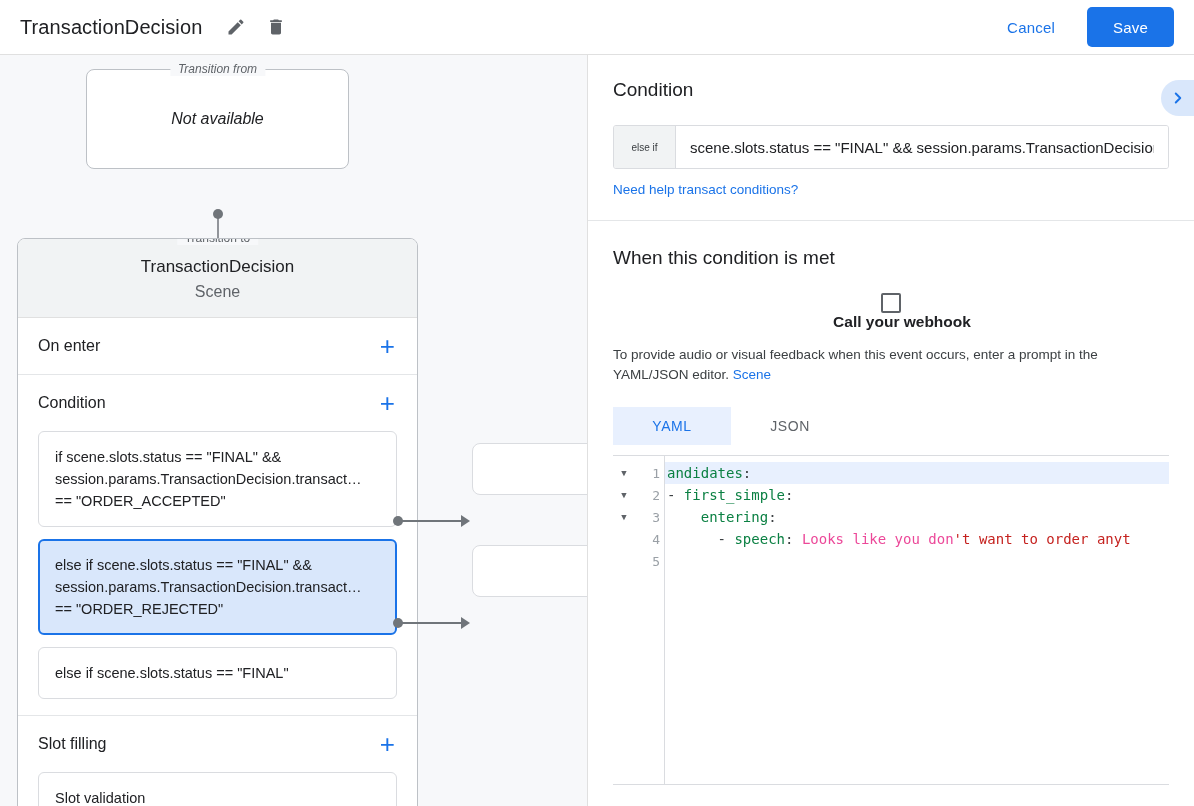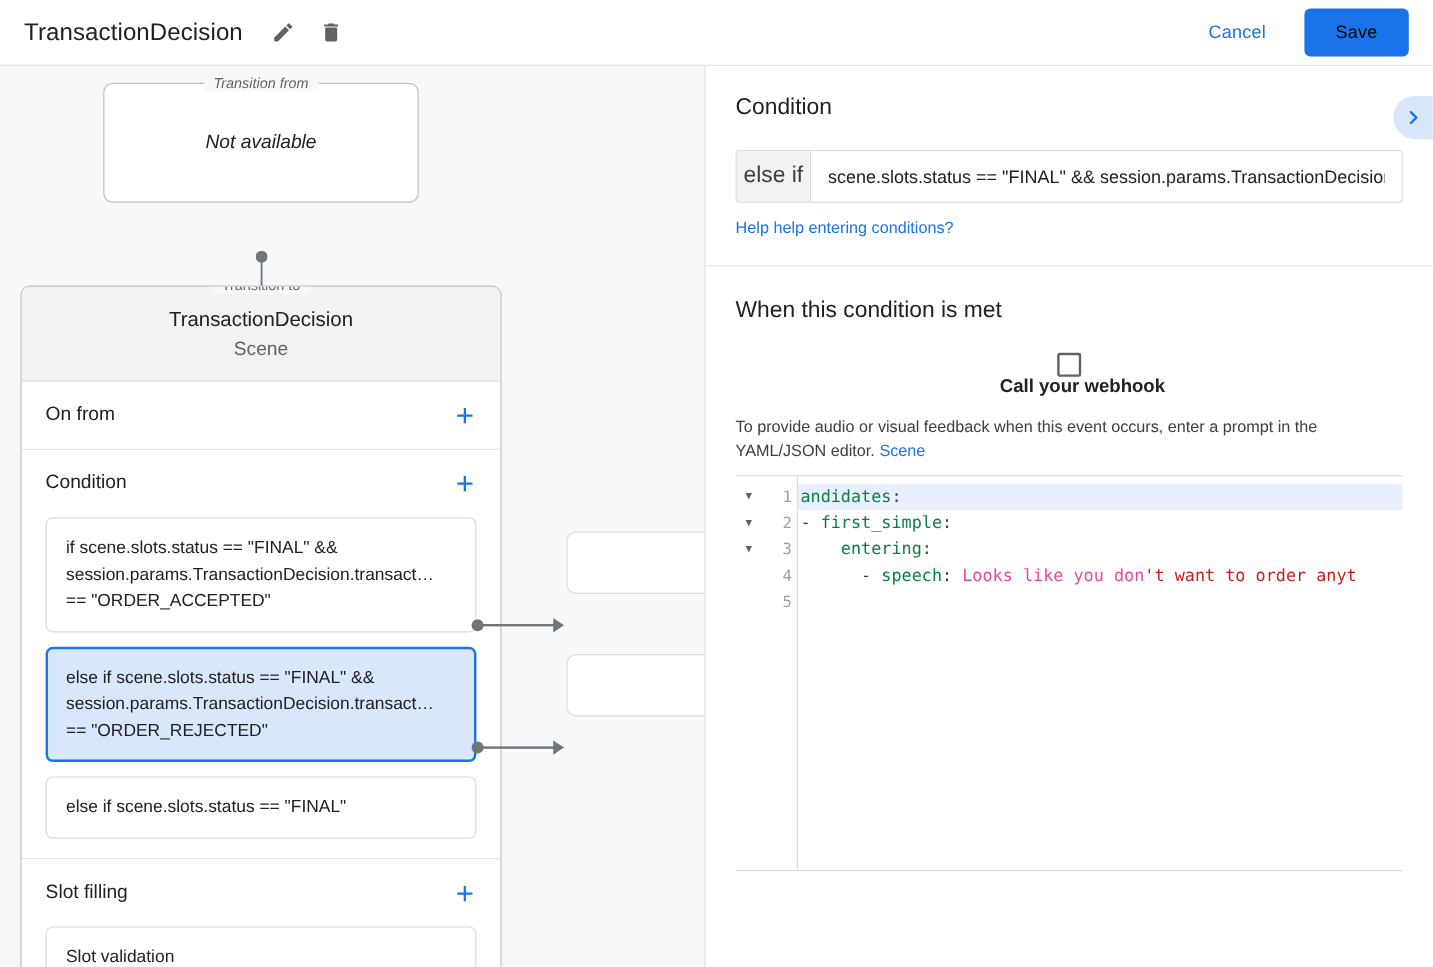--- a/index.html
+++ b/index.html
@@ -34,21 +34,21 @@
   .icon-btn.edit { margin-left: 22px; }
   .icon-btn.delete { margin-left: 16px; }
   .topbar-spacer { flex: 1; }
   .cancel-btn {
     color: #1a73e8; font-size: 15px; font-weight: 500;
     background: none; border: none; cursor: pointer;
     padding: 8px 10px; letter-spacing: 0.2px;
   }
   .save-btn {
     margin-left: 22px; margin-right: 20px;
-    background: #1a73e8; color: #000000;
+    background: #1a73e8; color: #ffffff;
     border: none; border-radius: 5px;
     font-size: 15px; font-weight: 500;
     padding: 0 26px; height: 40px;
     cursor: pointer; letter-spacing: 0.2px;
     font-family: "Liberation Sans", sans-serif;
   }
 
   
   .canvas {
     position: absolute; top: 55px; left: 0;
@@ -181,21 +181,21 @@
   }
   .cond-input-row {
     display: flex; margin-top: 24px;
     border: 1px solid #dadce0; border-radius: 3px;
     height: 44px; overflow: hidden;
   }
   .cond-prefix {
     background: #f1f3f4;
     border-right: 1px solid #dadce0;
     display: flex; align-items: center; justify-content: center;
-    width: 62px; font-size: 19px; color: #3c4043;
+    width: 62px; font-size: 10px; color: #3c4043;
     flex: 0 0 62px;
   }
   .cond-input {
     flex: 1; border: none; outline: none;
     padding: 0 14px; font-size: 15px; color: #202124;
     font-family: "Liberation Sans", sans-serif;
     background: #ffffff;
   }
   .help-link {
     display: inline-block; margin-top: 13px;
@@ -321,21 +321,21 @@
   <div class="fieldset" id="transition-to">
     <div class="legend">Transition to</div>
 
     <div class="scene-head">
       <div class="scene-title">TransactionDecision</div>
       <div class="scene-sub">Scene</div>
     </div>
 
     <div class="section">
       <div class="section-head">
-        <div class="section-title">On from</div>
+        <div class="section-title">On enter</div>
         <div class="plus-btn">+</div>
       </div>
     </div>
 
     <div class="section">
       <div class="section-head">
         <div class="section-title">Condition</div>
         <div class="plus-btn">+</div>
       </div>
       <div class="section-body">
@@ -382,37 +382,41 @@
   </div>
 
   <div class="rp-section rp-block-1">
     <div class="rp-title">Condition</div>
 
     <div class="cond-input-row">
       <div class="cond-prefix">else if</div>
       <input class="cond-input" type="text" value="scene.slots.status == &quot;FINAL&quot; &amp;&amp; session.params.TransactionDecision." style="">
     </div>
 
-    <span class="help-link">Help help entering conditions?</span>
+    <span class="help-link">Need help transact conditions?</span>
   </div>
 
   <div class="rp-section rp-block-2">
     <div class="rp-h2">When this condition is met</div>
 
     <div class="check-row">
       <div class="checkbox"></div>
       <div class="check-label">Call your webhook</div>
     </div>
 
 
     <div class="helper-text">
       <span>To provide audio or visual feedback when this event occurs, enter a prompt in the YAML/JSON editor.</span>
       <a>Scene</a>
     </div>
 
+    <div class="tabs">
+      <div class="tab active">YAML</div>
+      <div class="tab">JSON</div>
+    </div>
 
     <div class="editor">
       <div class="gutter">
         <div class="gutter-row">
             <span class="fold">▼</span>
             <span class="lineno">1</span>
           </div>
         <div class="gutter-row">
             <span class="fold">▼</span>
             <span class="lineno">2</span>

